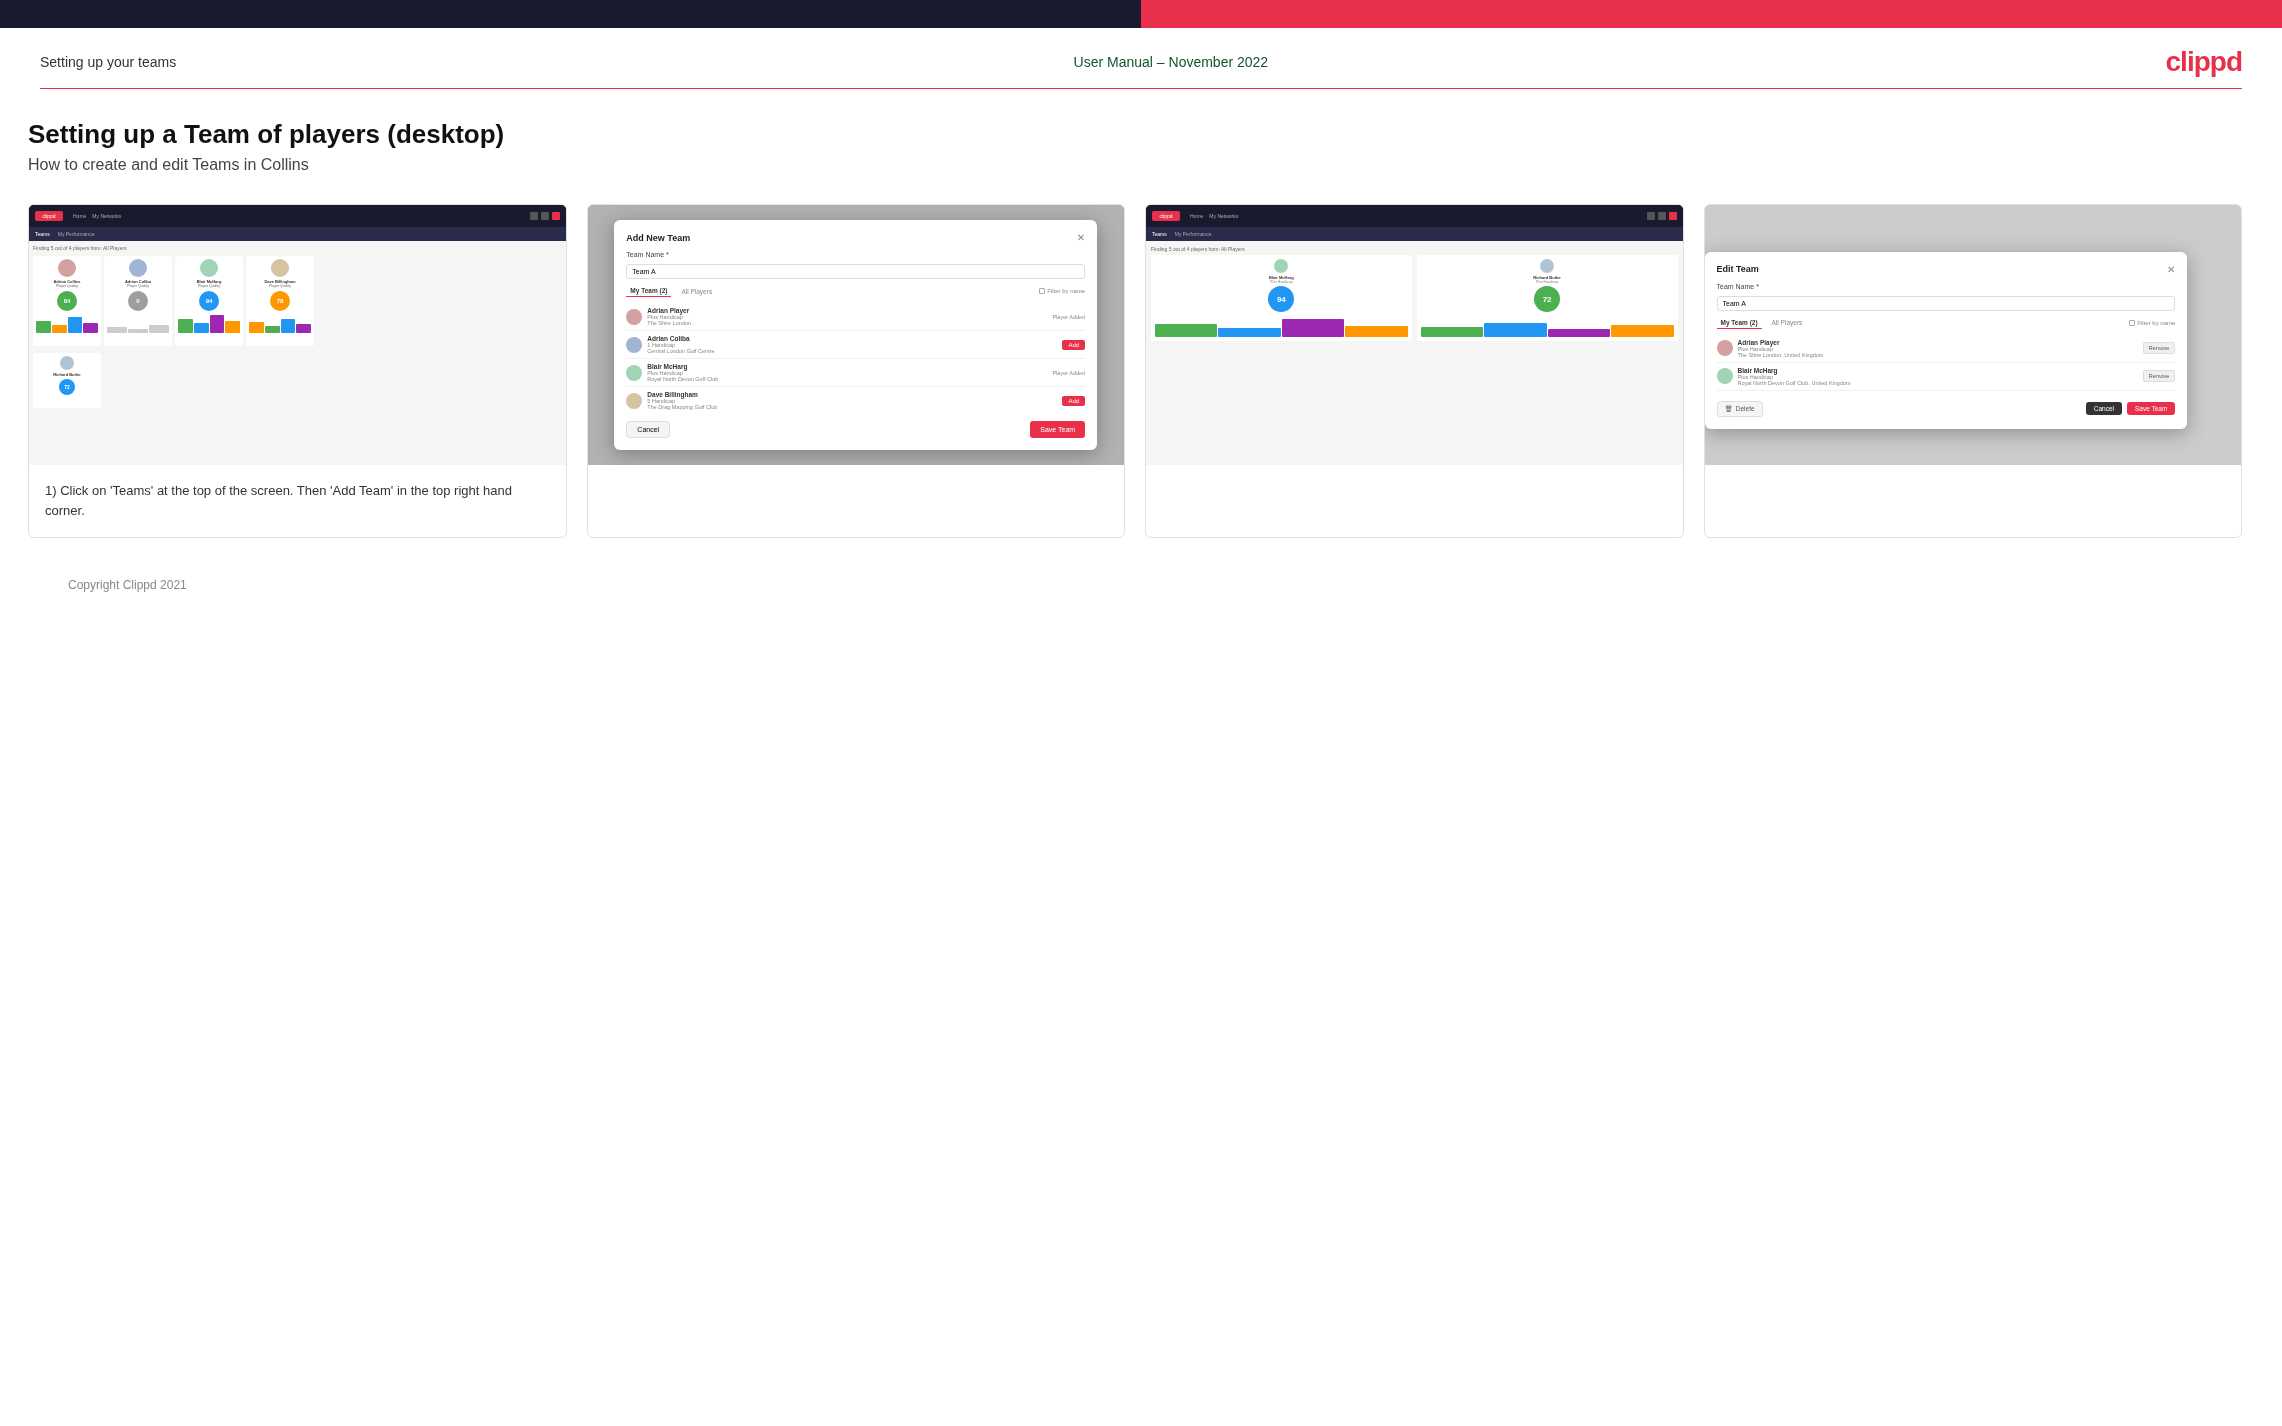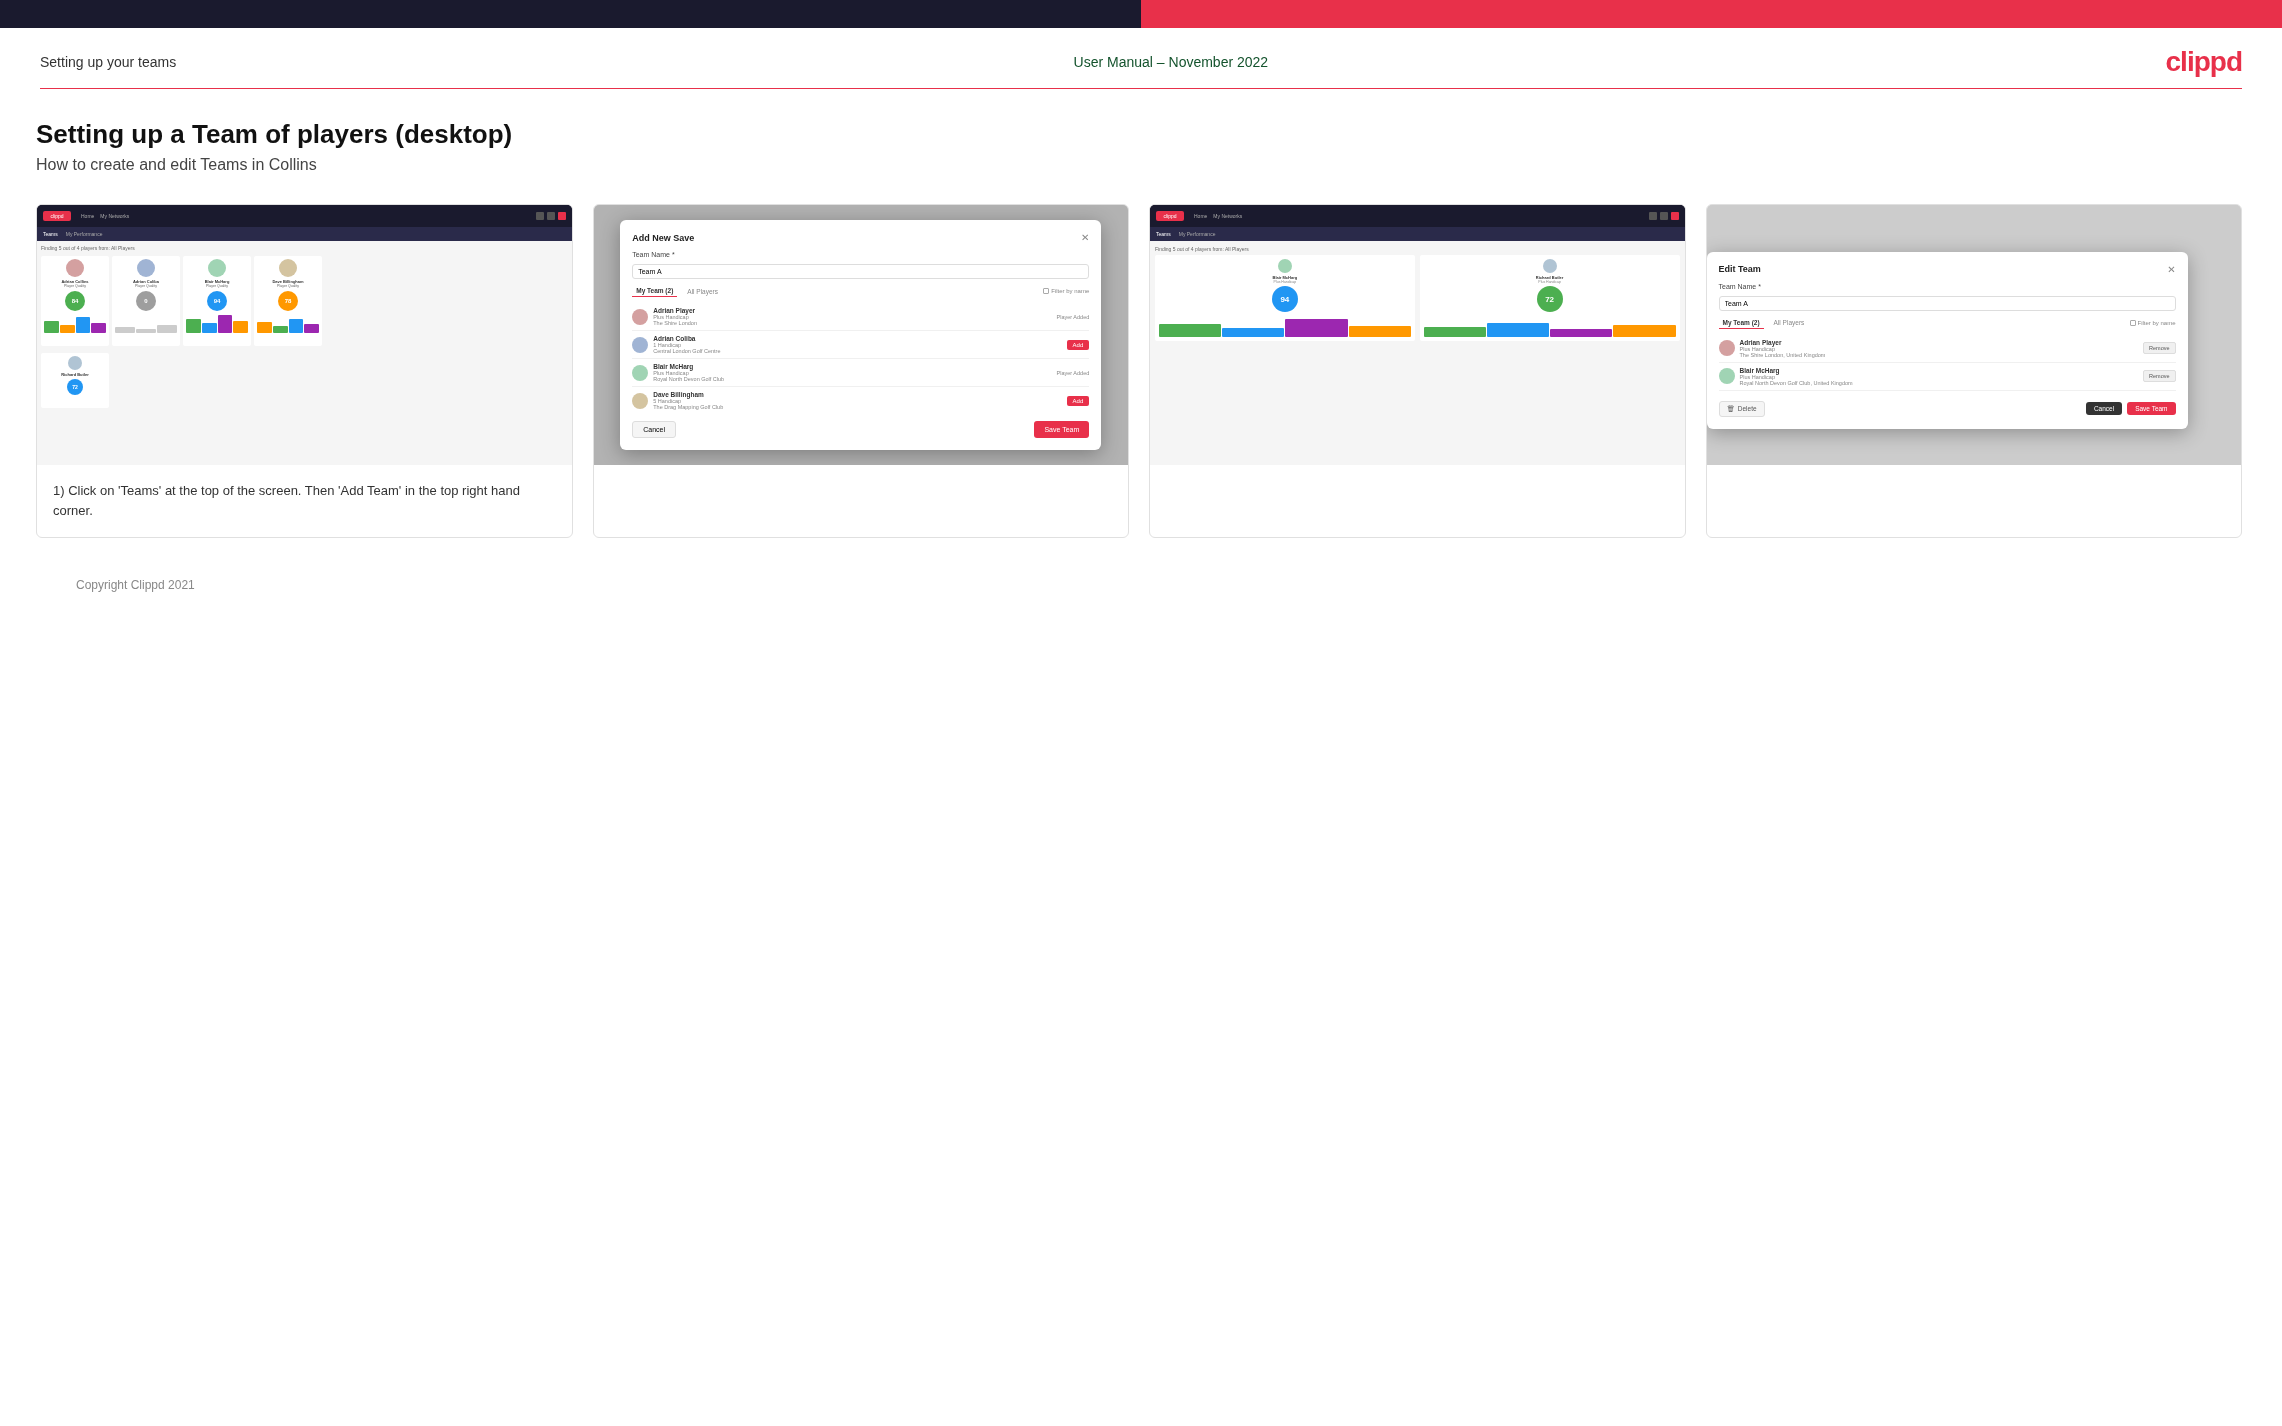--- a/index.html
+++ b/index.html
@@ -25,21 +25,21 @@
     .header-center {
       font-size: 14px;
       color: #14532d;
     }
     .header-divider {
       height: 1px;
       background: #e8304a;
       margin: 0 40px;
     }
     .page-content {
-      padding: 30px 40px 20px 36px;
+      padding: 30px 40px 20px 28px;
     }
     .page-title {
       font-size: 26px;
       font-weight: 800;
       color: #111;
       margin-bottom: 6px;
     }
     .page-subtitle {
       font-size: 16px;
       color: #444;
@@ -559,21 +559,21 @@
       </div>
       <div class="card-text">
         <span>1) Click on 'Teams' at the top of the screen. Then 'Add Team' in the top right hand corner.</span>
       </div>
     </div>
 
     <div class="card">
       <div class="card-screenshot screenshot-2">
         <div class="ss2-dialog">
           <div class="ss2-dialog-header">
-            <span class="ss2-dialog-title">Add New Save</span>
+            <span class="ss2-dialog-title">Add New Team</span>
             <span class="ss2-close">✕</span>
           </div>
           <div class="ss2-label">Team Name *</div>
           <input class="ss2-input" value="Team A" readonly="" style="">
           <div class="ss2-tabs">
             <span class="ss2-tab active">My Team (2)</span>
             <span class="ss2-tab">All Players</span>
             <span class="ss2-filter">
               <span class="ss2-filter-checkbox"></span>
               <span>Filter by name</span>

